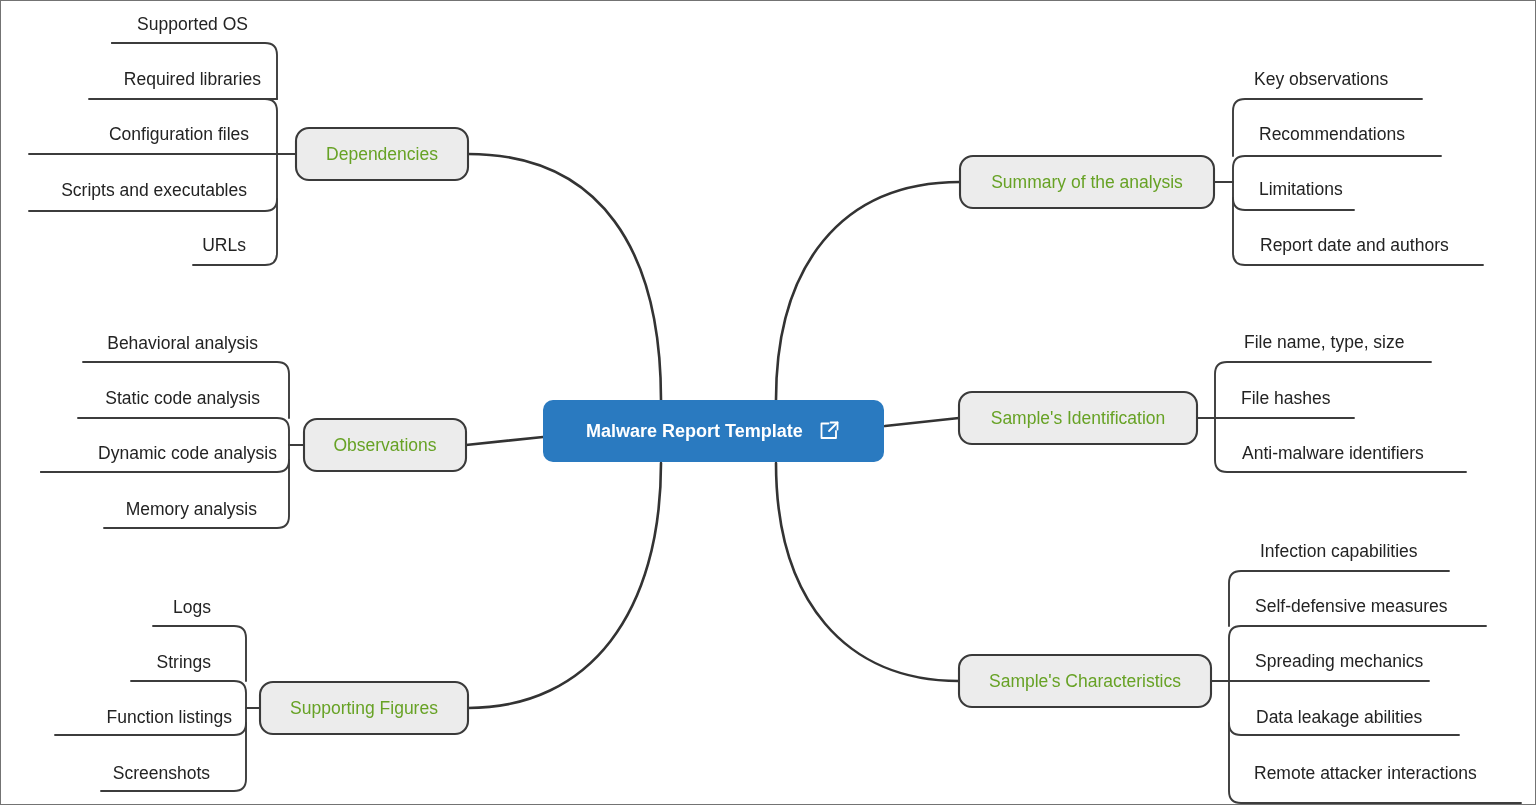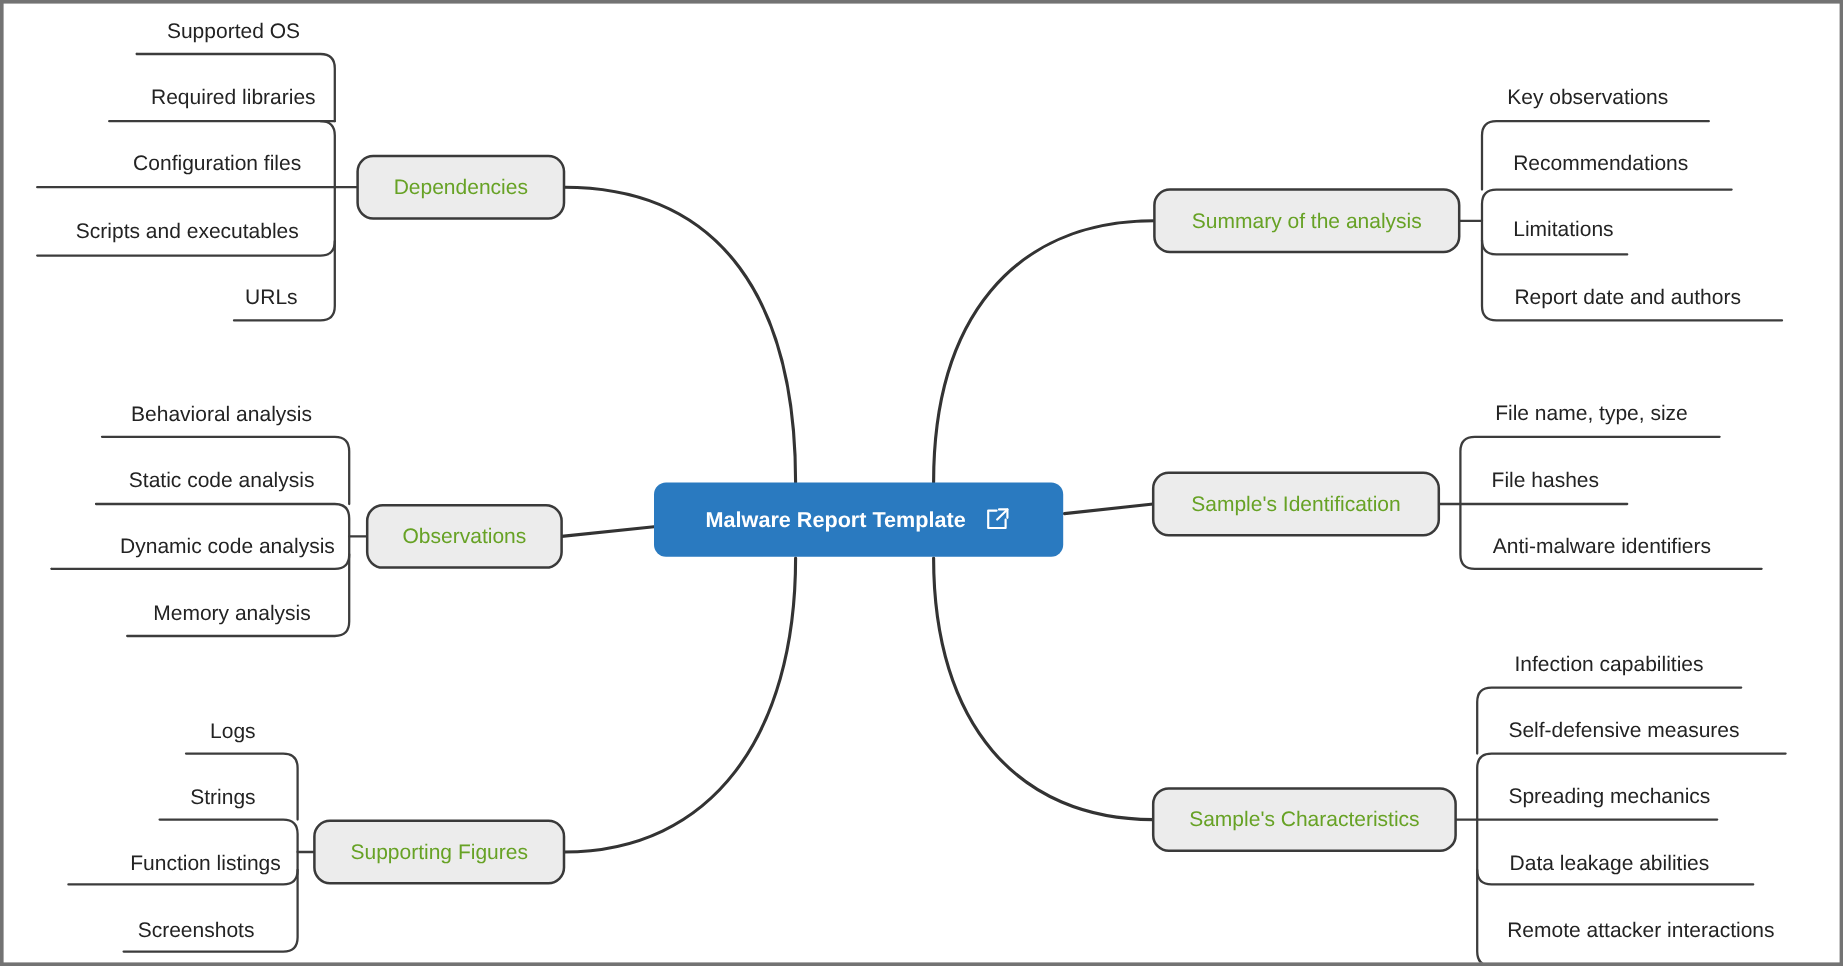--- a/index.html
+++ b/index.html
@@ -9,21 +9,21 @@
     background: #ffffff;
   }
   body {
     font-family: "Liberation Sans", sans-serif;
   }
   #canvas {
     position: relative;
     width: 1536px;
     height: 805px;
     background: #ffffff;
-    border: 3px solid #737373;
+    border: 1px solid #737373;
     box-sizing: border-box;
     overflow: hidden;
   }
   #mindmap-svg {
     position: absolute;
     left: 0;
     top: 0;
     width: 1536px;
     height: 805px;
     display: block;

